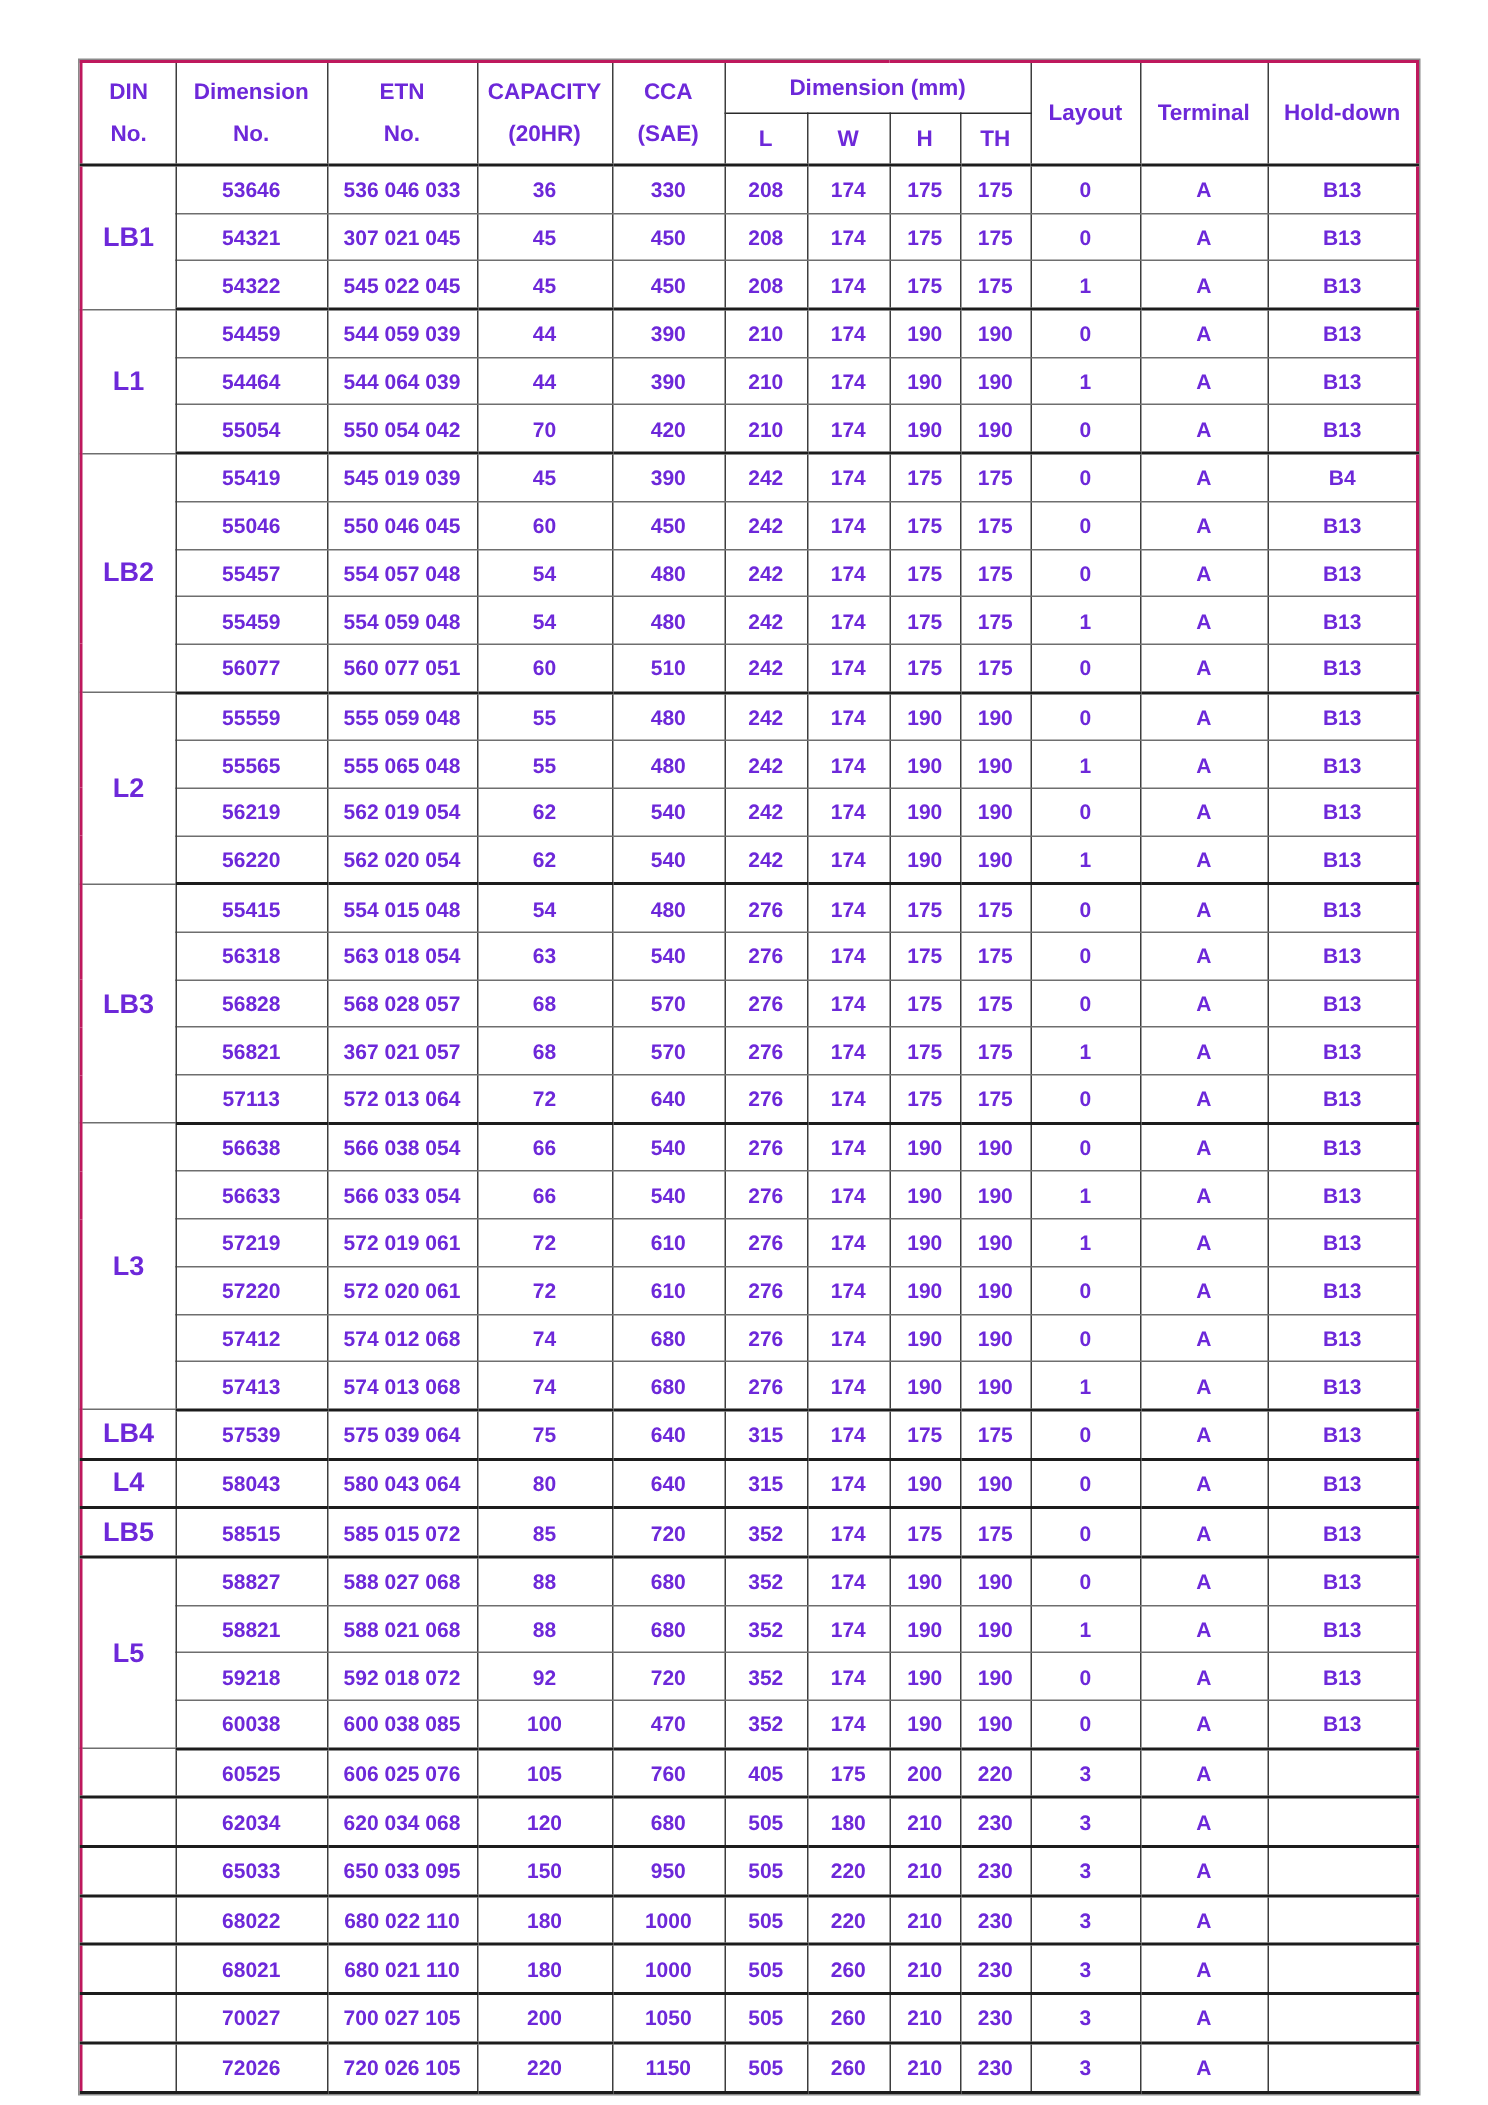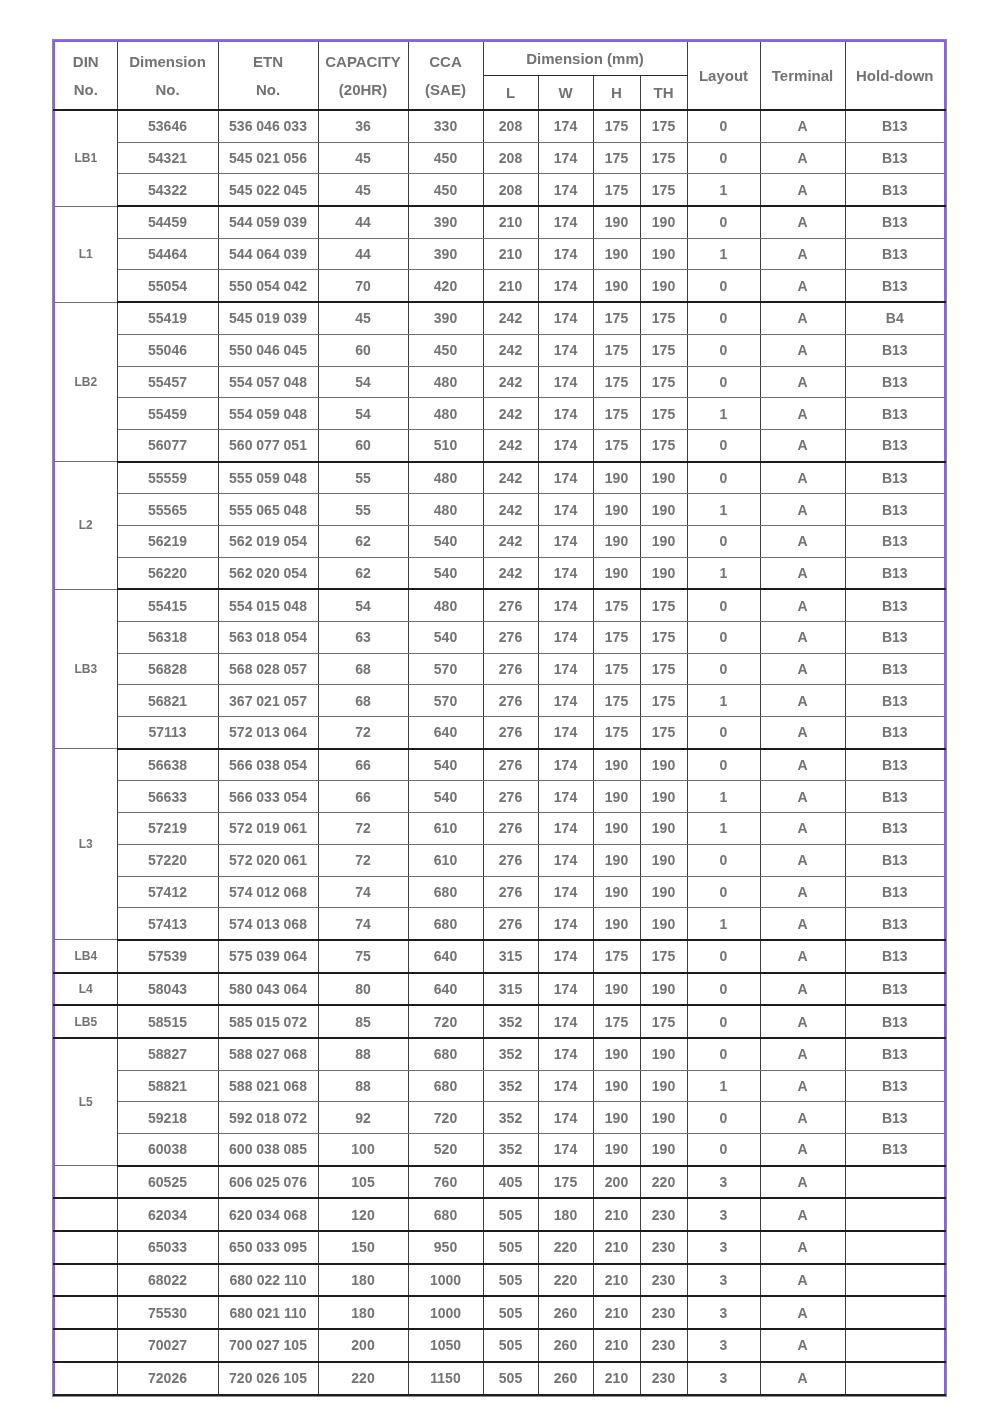--- a/index.html
+++ b/index.html
@@ -17,24 +17,24 @@
     background: #ffffff;
     overflow: hidden;
   }
   table.spec {
     position: absolute;
     left: 53px;
     top: 40px;
     border-collapse: collapse;
     table-layout: fixed;
     width: 892px;
-    border: 2px solid #8b5cf6;
+    border: 2px solid #be185d;
     outline: 1px solid #8a8a8a;
     outline-offset: 0px;
-    color: #737373;
+    color: #6d28d9;
   }
   table.spec th, table.spec td {
     padding: 0;
     text-align: center;
     vertical-align: middle;
     font-weight: 700;
     border-left: 1px solid #3e3e3e;
     border-right: 1px solid #3e3e3e;
     overflow: hidden;
     white-space: nowrap;
@@ -58,21 +58,21 @@
   }
   tbody td {
     font-size: 14px;
     height: 30.7px;
     border-bottom: 1px solid #6e6e6e;
   }
   tbody tr.group-end td {
     border-bottom: 2px solid #1c1c1c;
   }
   tbody td.din-cell {
-    font-size: 12px;
+    font-size: 18px;
   }
 </style>
 </head>
 <body>
 
 <div class="sheet">
   <table class="spec">
     <colgroup>
       <col style="width:63px">
       <col style="width:101px">
@@ -141,21 +141,21 @@
           <td>208</td>
           <td>174</td>
           <td>175</td>
           <td>175</td>
           <td>0</td>
           <td>A</td>
           <td>B13</td>
         </tr>
         <tr>
           <td>54321</td>
-          <td>545 021 056</td>
+          <td>307 021 045</td>
           <td>45</td>
           <td>450</td>
           <td>208</td>
           <td>174</td>
           <td>175</td>
           <td>175</td>
           <td>0</td>
           <td>A</td>
           <td>B13</td>
         </tr>
@@ -555,21 +555,21 @@
           <td>190</td>
           <td>190</td>
           <td>0</td>
           <td>A</td>
           <td>B13</td>
         </tr>
         <tr class="group-end">
           <td>60038</td>
           <td>600 038 085</td>
           <td>100</td>
-          <td>520</td>
+          <td>470</td>
           <td>352</td>
           <td>174</td>
           <td>190</td>
           <td>190</td>
           <td>0</td>
           <td>A</td>
           <td>B13</td>
         </tr>
         <tr class="group-end">
           <td rowspan="1" class="din-cell"></td>
@@ -622,21 +622,21 @@
           <td>505</td>
           <td>220</td>
           <td>210</td>
           <td>230</td>
           <td>3</td>
           <td>A</td>
           <td></td>
         </tr>
         <tr class="group-end">
           <td rowspan="1" class="din-cell"></td>
-          <td>75530</td>
+          <td>68021</td>
           <td>680 021 110</td>
           <td>180</td>
           <td>1000</td>
           <td>505</td>
           <td>260</td>
           <td>210</td>
           <td>230</td>
           <td>3</td>
           <td>A</td>
           <td></td>

